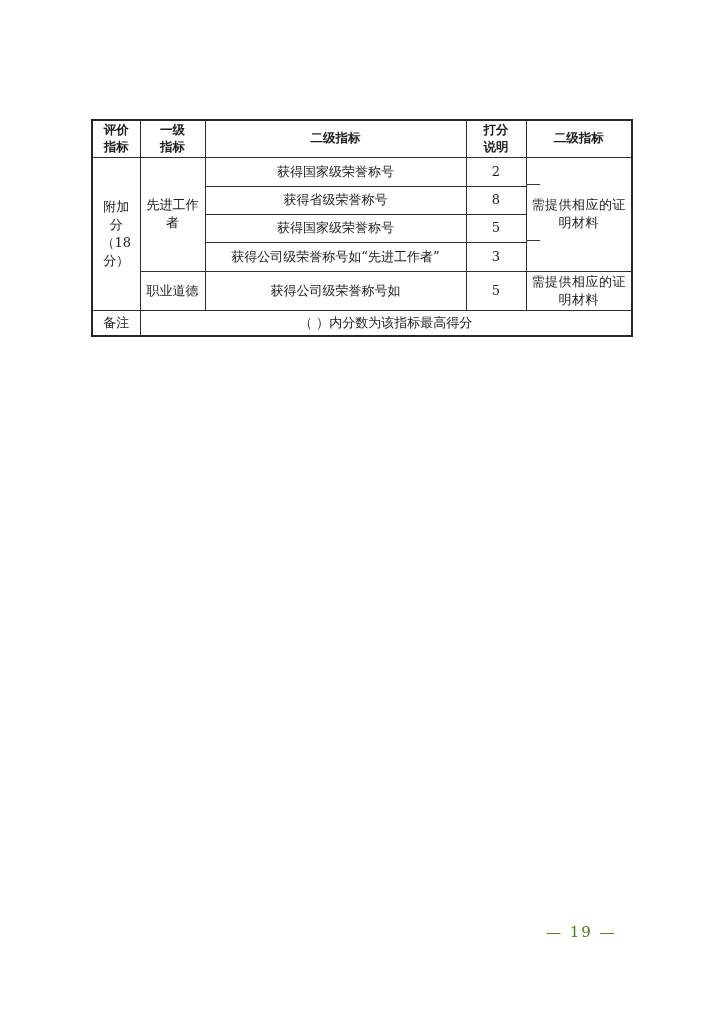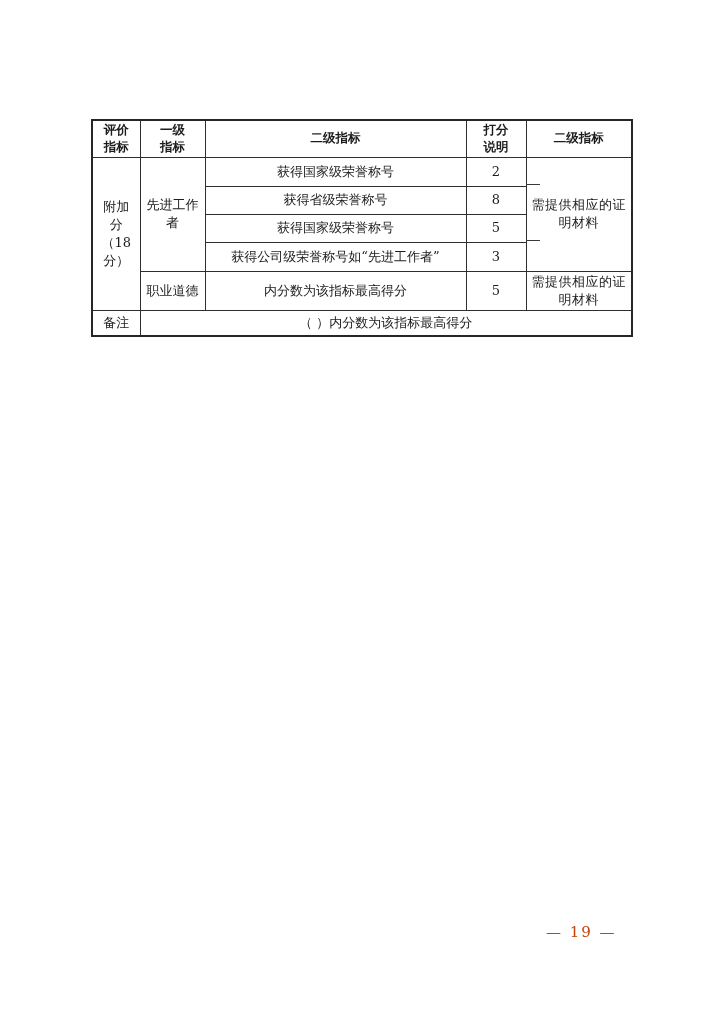--- a/index.html
+++ b/index.html
@@ -69,21 +69,21 @@
     background: #3a3a3a;
   }
   .tick-1 { left: 435px; top: 65px; }
   .tick-2 { left: 435px; top: 121px; }
   .page-footer {
     position: absolute;
     left: 546px;
     top: 923px;
     font-size: 15px;
     letter-spacing: 2px;
-    color: #c2410c;
+    color: #4d7c0f;
     font-family: "DejaVu Serif", "Liberation Serif", serif;
   }
 </style>
 </head>
 <body>
 
 <div class="page">
 
   <div class="table-wrap">
     <table class="score-table">
@@ -121,21 +121,21 @@
         <tr class="row-3">
           <td>获得国家级荣誉称号</td>
           <td class="score-cell">5</td>
         </tr>
         <tr class="row-4">
           <td>获得公司级荣誉称号如“先进工作者”</td>
           <td class="score-cell">3</td>
         </tr>
         <tr class="row-5">
           <td>职业道德</td>
-          <td>内分数为该指标最高得分</td>
+          <td>获得公司级荣誉称号如</td>
           <td class="score-cell">5</td>
           <td class="explanation-cell">需提供相应的证明材料</td>
         </tr>
         <tr class="row-remark">
           <td>备注</td>
           <td colspan="4" class="remark-text-cell">（ ）内分数为该指标最高得分</td>
         </tr>
       </tbody>
     </table>
     <div class="cell-tick tick-1"></div>

